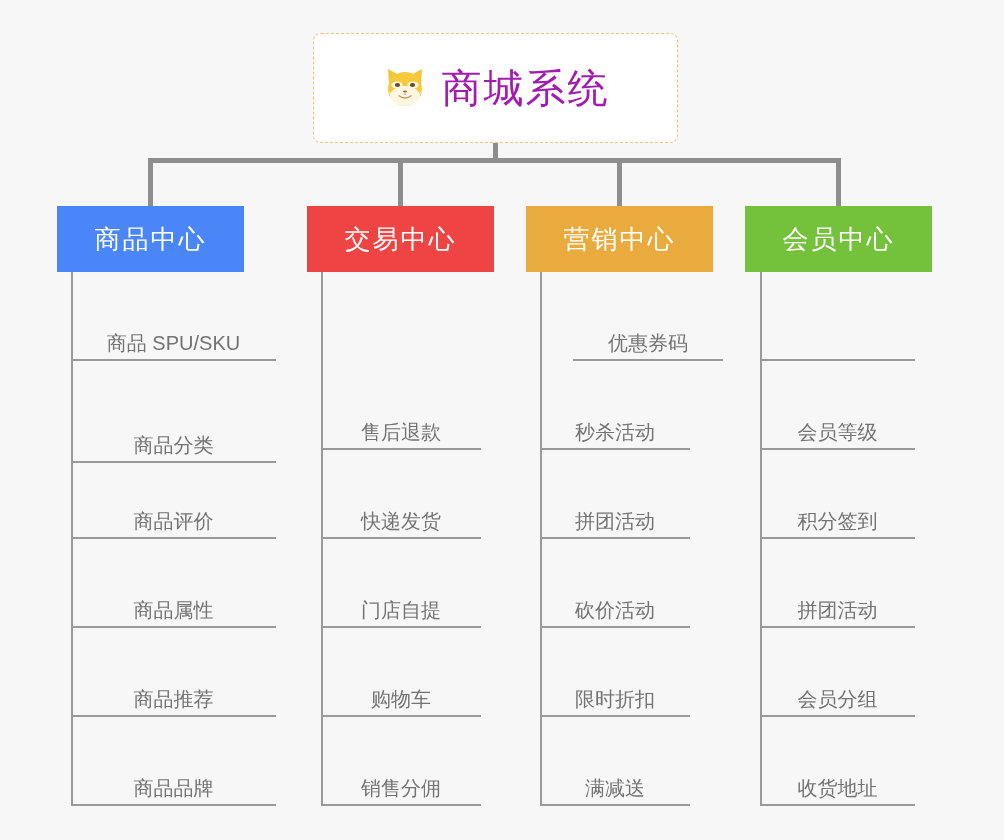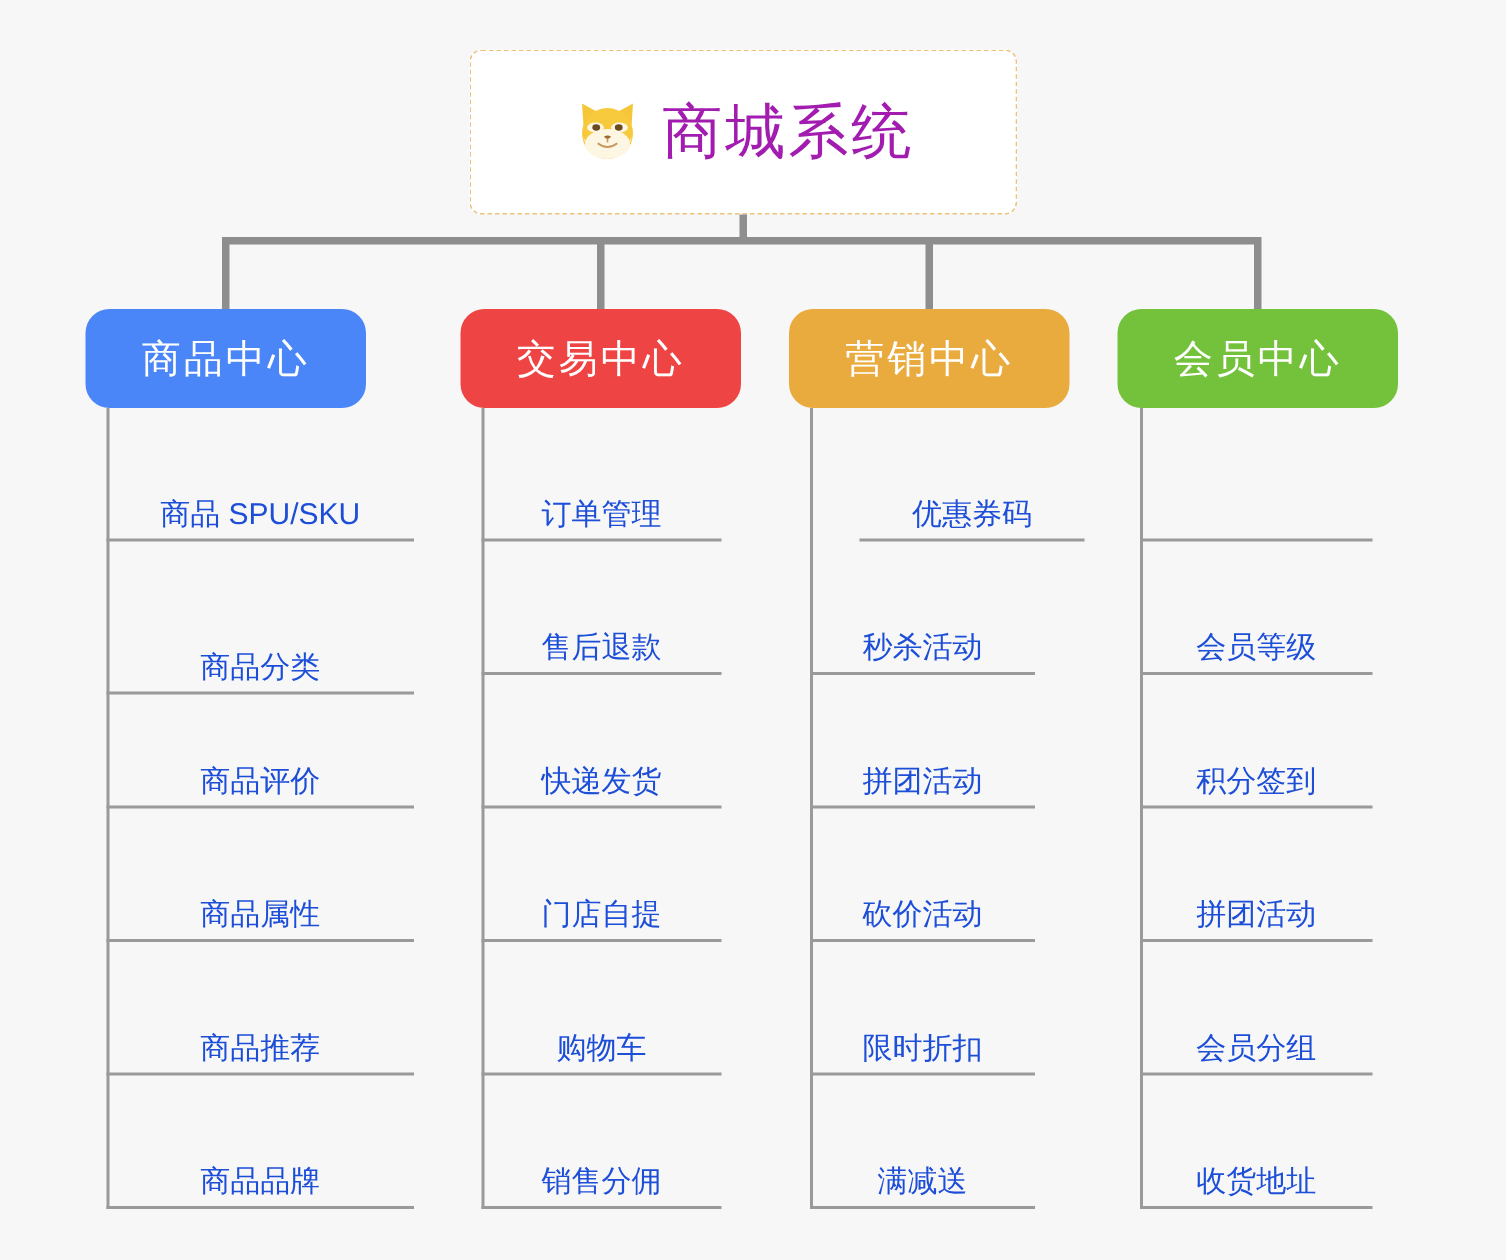--- a/index.html
+++ b/index.html
@@ -65,21 +65,21 @@
   
   #bus { left: 148px; top: 158px; width: 692px; }
   
   .drop { top: 158px; height: 48px; }
 
   
   .cat-box {
     position: absolute;
     top: 206px;
     height: 66px;
-    border-radius: 16px;
+    border-radius: 0;
     display: flex;
     align-items: center;
     justify-content: center;
     color: #ffffff;
     font-size: 26px;
     letter-spacing: 2px;
     white-space: nowrap;
   }
 
   
@@ -102,21 +102,21 @@
     height: 89px;
   }
 
   .leaf-label {
     position: absolute;
     left: 0;
     bottom: 7px;
     width: 100%;
     text-align: center;
     font-size: 20px;
-    color: #1d4ed8;
+    color: #737373;
     white-space: nowrap;
     line-height: 1.1;
   }
 
   .leaf-rule {
     position: absolute;
     left: 0;
     bottom: 0;
     height: 2px;
     background: #9a9a9a;
@@ -188,24 +188,20 @@
           <div class="leaf-label">商品品牌</div>
           <div class="leaf-rule" style="width: 205px;"></div>
         </div>
       </div>
       <div class="conn conn-v drop" style="left: 398px;"></div>
       <div class="cat-box" style="left: 307px; width: 187px; background: #ef4444;">
         <span>交易中心</span>
       </div>
       <div class="branch" style="left: 321px; width: 160px; height: 534px;">
         <div class="spine" style="height: 534px;"></div>
-        <div class="leaf" style="top: 0px; width: 160px;">
-          <div class="leaf-label">订单管理</div>
-          <div class="leaf-rule" style="width: 160px;"></div>
-        </div>
         <div class="leaf" style="top: 89px; width: 160px;">
           <div class="leaf-label">售后退款</div>
           <div class="leaf-rule" style="width: 160px;"></div>
         </div>
         <div class="leaf" style="top: 178px; width: 160px;">
           <div class="leaf-label">快递发货</div>
           <div class="leaf-rule" style="width: 160px;"></div>
         </div>
         <div class="leaf" style="top: 267px; width: 160px;">
           <div class="leaf-label">门店自提</div>

